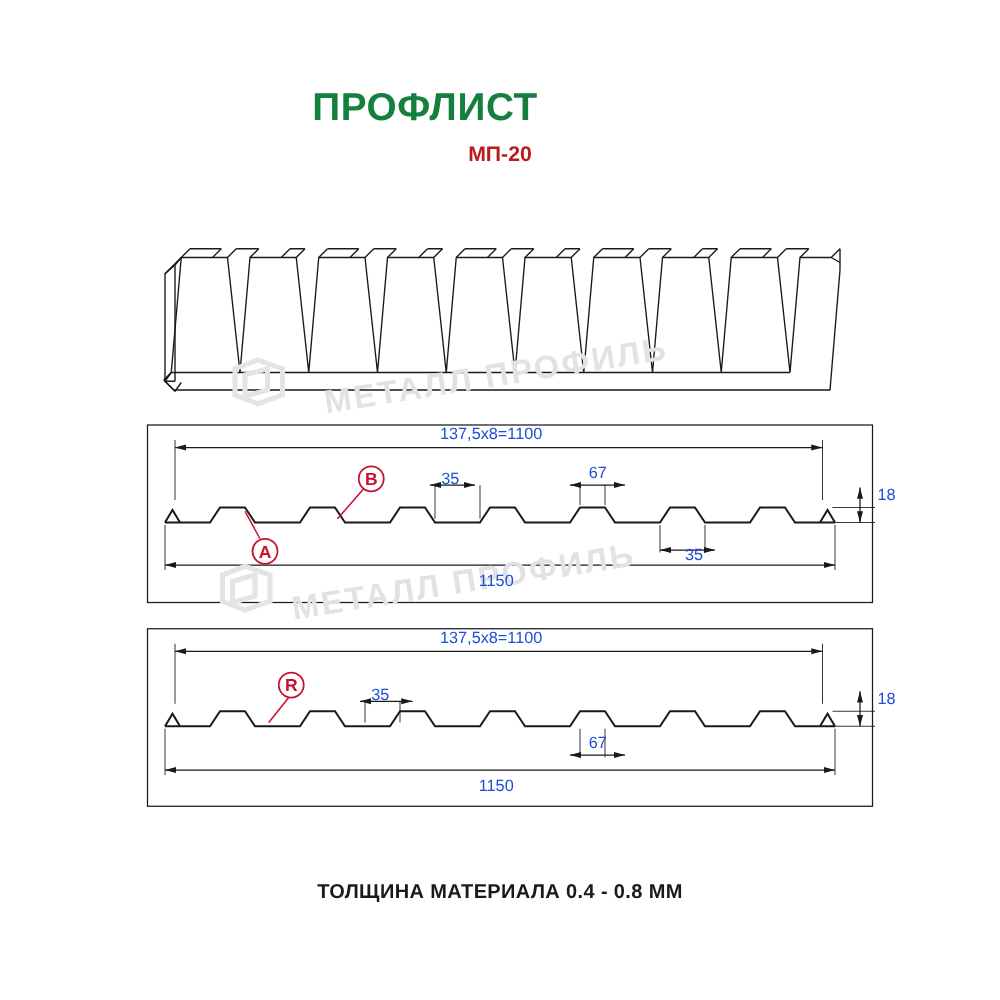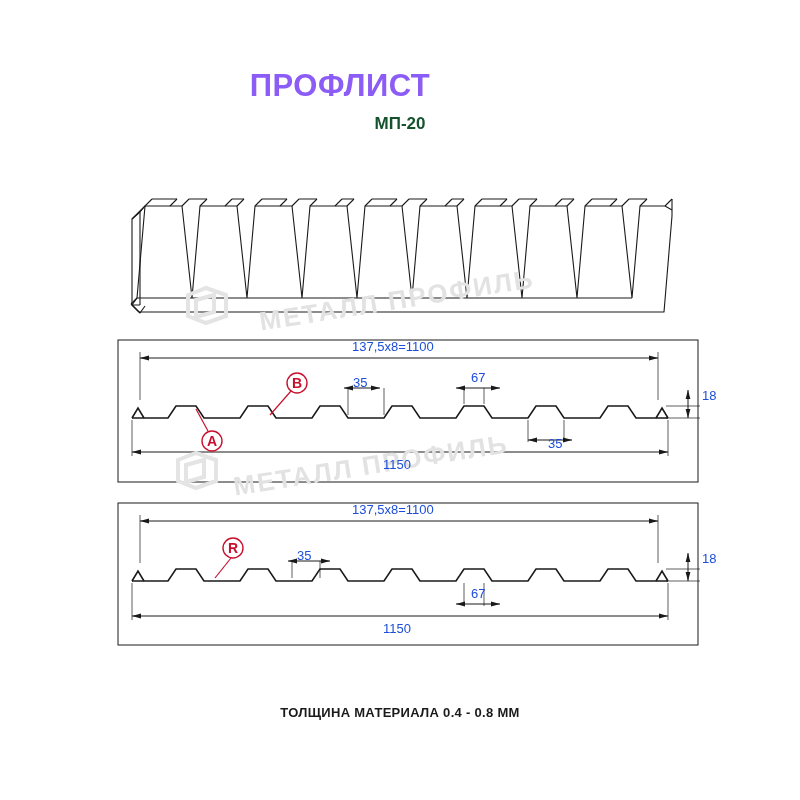--- a/index.html
+++ b/index.html
@@ -24,39 +24,39 @@
   }
   .title-main {
     position: absolute;
     left: 0;
     top: 68px;
     width: 680px;
     text-align: center;
     font-size: 31px;
     font-weight: bold;
     letter-spacing: 0.5px;
-    color: #8b5cf6;
+    color: #15803d;
   }
   .title-sub {
     position: absolute;
     left: 0;
     top: 114px;
     width: 800px;
     text-align: center;
     font-size: 17px;
     font-weight: bold;
-    color: #14532d;
+    color: #b91c1c;
   }
   .footer-note {
     position: absolute;
     left: 0;
     top: 705px;
     width: 800px;
     text-align: center;
-    font-size: 13px;
+    font-size: 16px;
     font-weight: bold;
     letter-spacing: 0.3px;
     color: #1a1a1a;
   }
   
   .wm {
     position: absolute;
     pointer-events: none;
     user-select: none;
     color: #e2e2e2;

